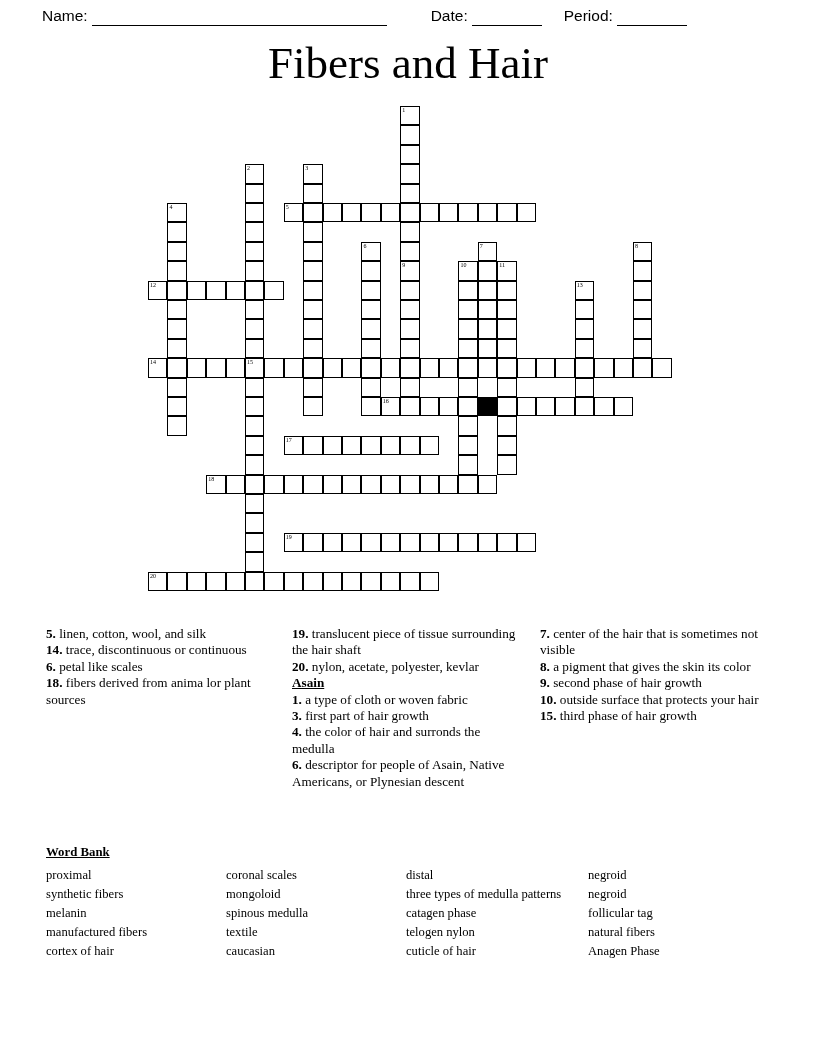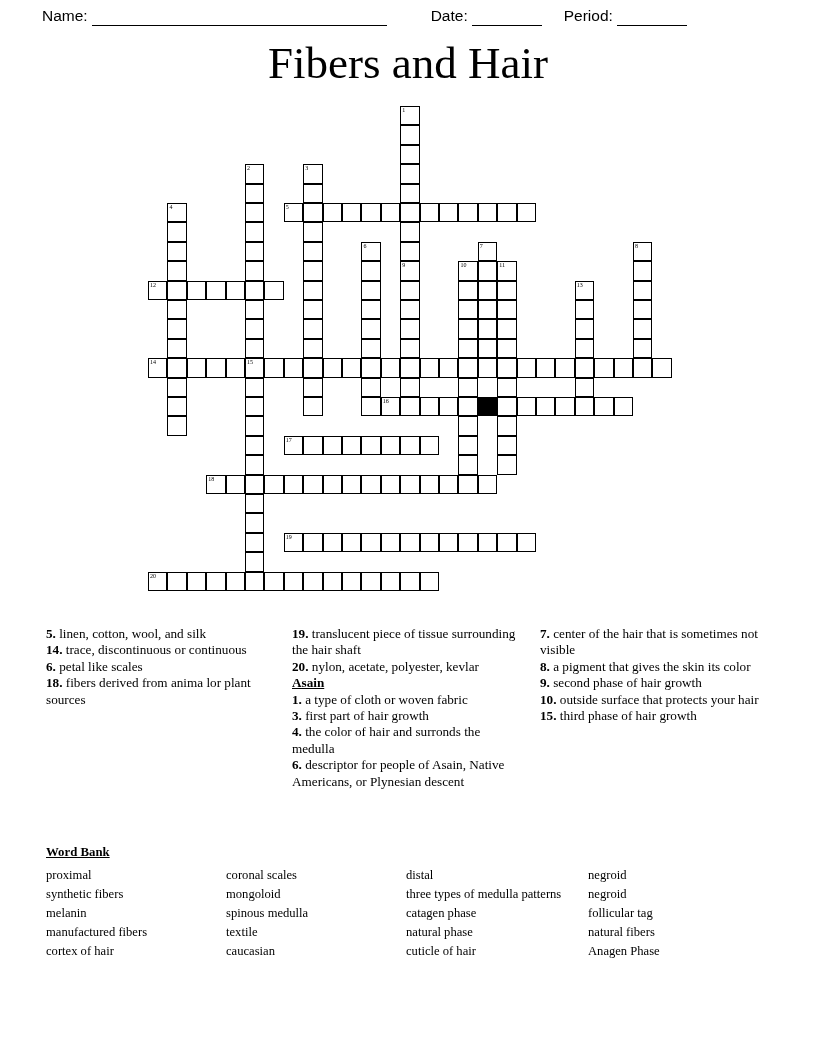--- a/index.html
+++ b/index.html
@@ -452,20 +452,20 @@
       <div class="wb-item">synthetic fibers</div>
       <div class="wb-item">mongoloid</div>
       <div class="wb-item">three types of medulla patterns</div>
       <div class="wb-item">negroid</div>
       <div class="wb-item">melanin</div>
       <div class="wb-item">spinous medulla</div>
       <div class="wb-item">catagen phase</div>
       <div class="wb-item">follicular tag</div>
       <div class="wb-item">manufactured fibers</div>
       <div class="wb-item">textile</div>
-      <div class="wb-item">natural phase</div>
+      <div class="wb-item">telogen nylon</div>
       <div class="wb-item">natural fibers</div>
       <div class="wb-item">cortex of hair</div>
       <div class="wb-item">caucasian</div>
       <div class="wb-item">cuticle of hair</div>
       <div class="wb-item">Anagen Phase</div>
     </div>
 </div>
 
 </body></html>

